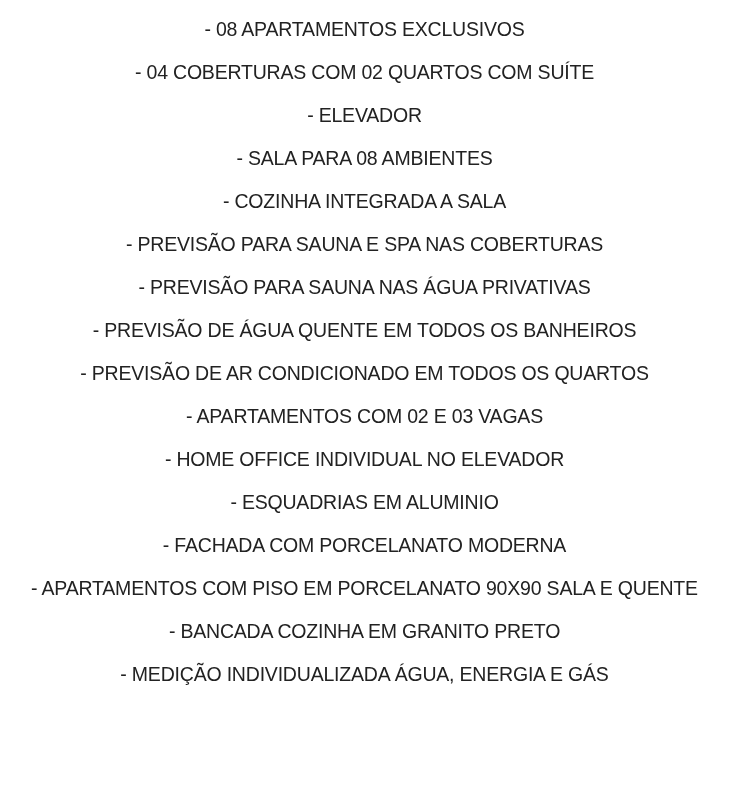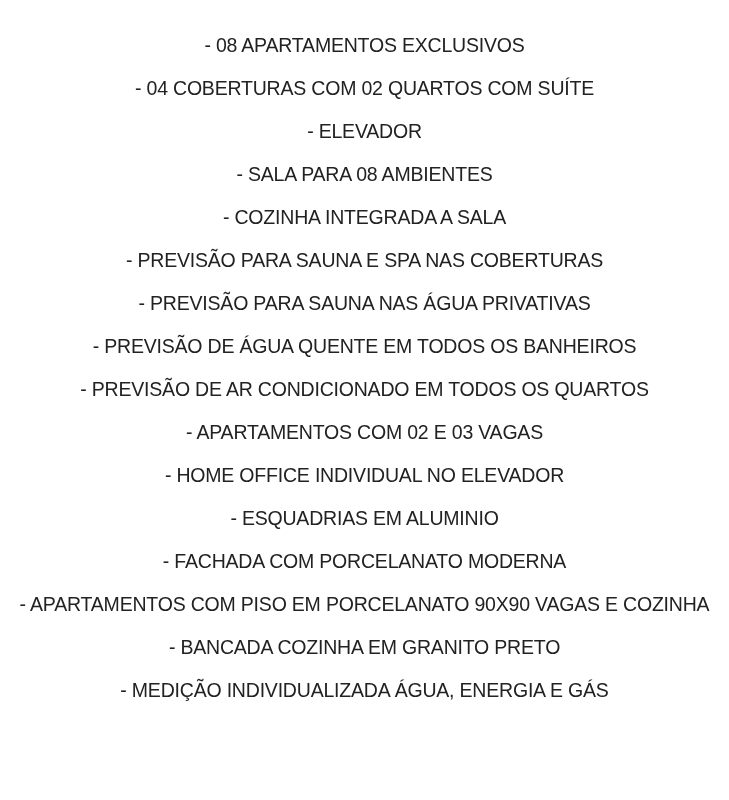--- a/index.html
+++ b/index.html
@@ -5,21 +5,21 @@
   html, body {
     margin: 0;
     padding: 0;
     background: #ffffff;
   }
   .page {
     width: 729px;
     height: 800px;
     background: #ffffff;
     box-sizing: border-box;
-    padding-top: 24px;
+    padding-top: 8px;
     overflow: hidden;
     font-family: "Liberation Sans", "DejaVu Sans", sans-serif;
   }
   .feature-list {
     list-style: none;
     margin: 0;
     padding: 0;
   }
   .feature-line {
     height: 43px;
@@ -42,17 +42,17 @@
       <li class="feature-line">- SALA PARA 08 AMBIENTES</li>
       <li class="feature-line">- COZINHA INTEGRADA A SALA</li>
       <li class="feature-line">- PREVISÃO PARA SAUNA E SPA NAS COBERTURAS</li>
       <li class="feature-line">- PREVISÃO PARA SAUNA NAS ÁGUA PRIVATIVAS</li>
       <li class="feature-line">- PREVISÃO DE ÁGUA QUENTE EM TODOS OS BANHEIROS</li>
       <li class="feature-line">- PREVISÃO DE AR CONDICIONADO EM TODOS OS QUARTOS</li>
       <li class="feature-line">- APARTAMENTOS COM 02 E 03 VAGAS</li>
       <li class="feature-line">- HOME OFFICE INDIVIDUAL NO ELEVADOR</li>
       <li class="feature-line">- ESQUADRIAS EM ALUMINIO</li>
       <li class="feature-line">- FACHADA COM PORCELANATO MODERNA</li>
-      <li class="feature-line">- APARTAMENTOS COM PISO EM PORCELANATO 90X90 VAGAS E COZINHA</li>
+      <li class="feature-line">- APARTAMENTOS COM PISO EM PORCELANATO 90X90 SALA E QUENTE</li>
       <li class="feature-line">- BANCADA COZINHA EM GRANITO PRETO</li>
       <li class="feature-line">- MEDIÇÃO INDIVIDUALIZADA ÁGUA, ENERGIA E GÁS</li>
     </ul>
 </div>
 
 </body></html>

